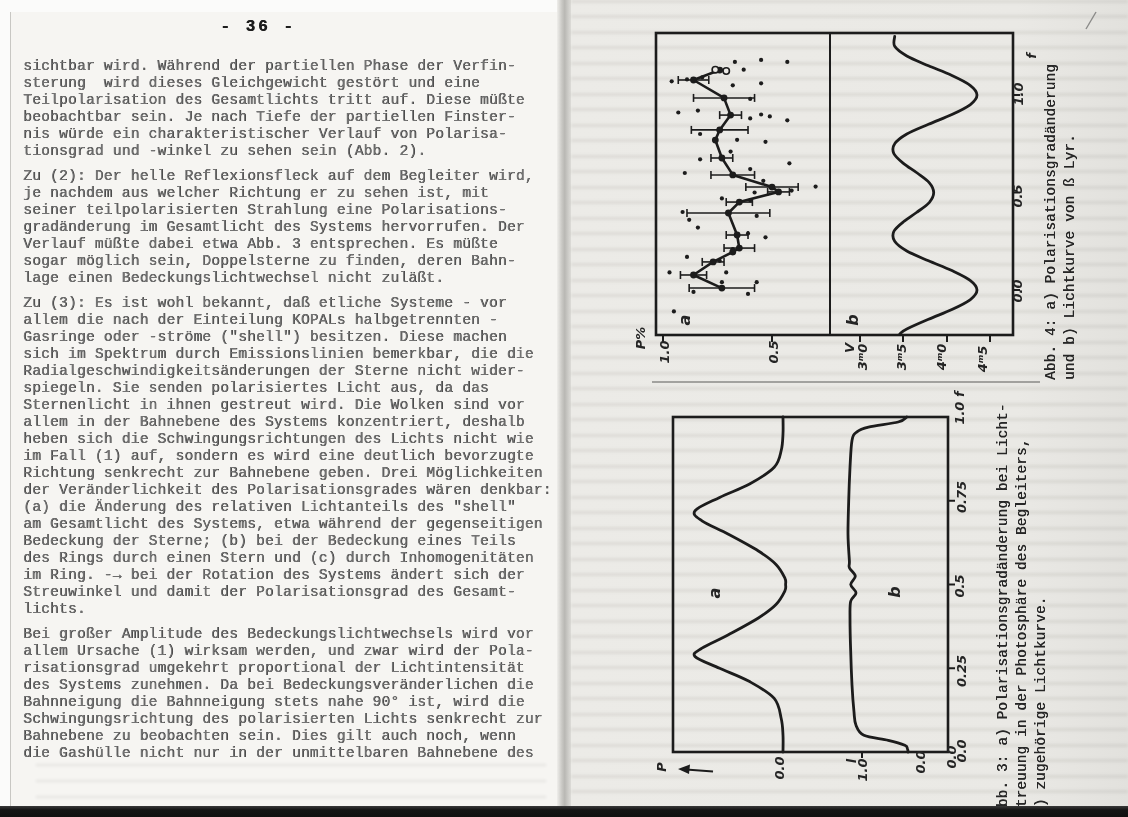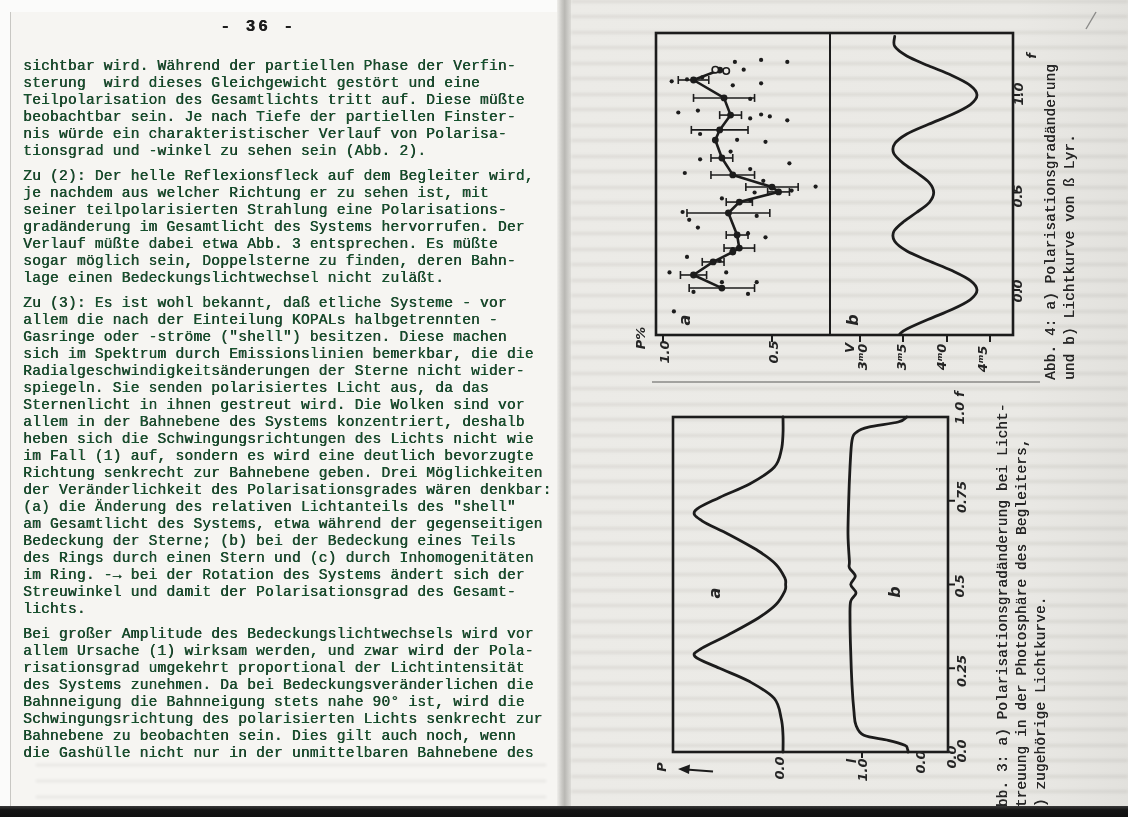--- a/index.html
+++ b/index.html
@@ -11,21 +11,21 @@
   #page-left{
     position:absolute; left:10px; top:0; width:547px; height:806px;
     background:#f6f5f2; border-left:1px solid #c8c7c3;margin-top:12px;
   }
   #page-header{
     position:absolute; top:6px; left:0; width:494px; text-align:center;
     font-size:16px; font-weight:bold; letter-spacing:3px; color:#1d1d1d;
     text-shadow:0.5px 0 #1d1d1d;
   }
   #text-col{
-    position:absolute; top:46px; left:12px; width:540px; color:#14532d;
+    position:absolute; top:46px; left:12px; width:540px; color:#737373;
   }
   .para{
     white-space:pre; font-size:14.6px; line-height:17px; margin:0 0 8px 0;
     text-shadow:0.45px 0 #222; letter-spacing:0.2px;
   }
   .bleed-left{
     position:absolute; left:25px; top:752px; width:510px; height:48px;
     background:repeating-linear-gradient(180deg, rgba(110,106,96,0.30) 0 2.5px, transparent 2.5px 16px);
     filter:blur(1.6px); opacity:.45; pointer-events:none;
   }

